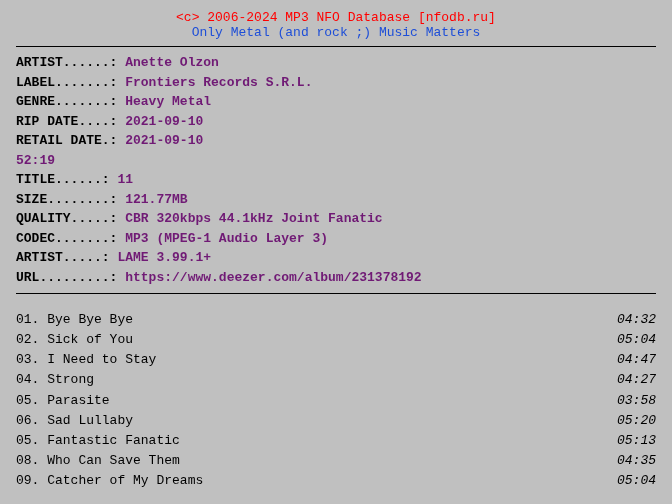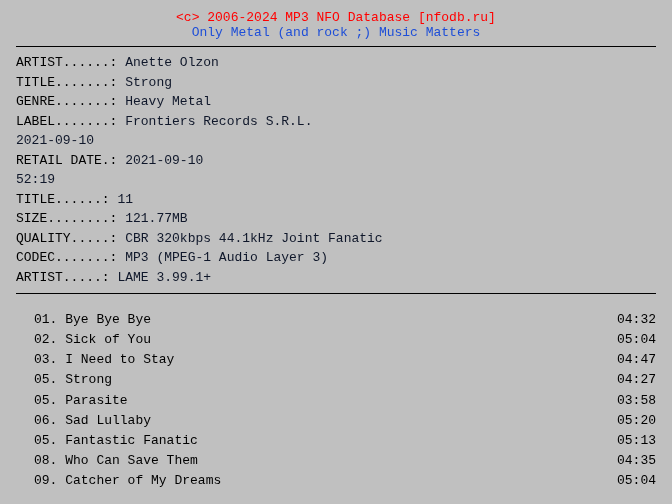--- a/index.html
+++ b/index.html
@@ -32,82 +32,80 @@
 
     hr {
       border: none;
       border-top: 1px solid #000000;
       margin: 6px 0;
     }
 
     .metadata {
       margin: 1px 0;
       line-height: 1.5;
+      font-weight: bold;
     }
 
     .metadata-row {
       display: flex;
     }
 
     .meta-label {
       white-space: pre;
       color: #000000;
     }
 
     .meta-value {
-      color: #0f172a;
+      color: #701a75;
     }
 
     .tracklist {
       margin: 8px 0;
     }
 
     .track-row {
       display: flex;
       justify-content: space-between;
       line-height: 1.55;
-      margin-left: 18px;
     }
 
     .track-title {
       color: #000000;
     }
 
     .track-duration {
       color: #000000;
+      font-style: italic;
     }
   </style>
 </head>
 <body>
 
 <div class="header">
   <div class="header-line1">&lt;c&gt; 2006-2024 MP3 NFO Database [nfodb.ru]</div>
   <div class="header-line2">Only Metal (and rock ;) Music Matters</div>
 </div>
 
 <hr>
 
 <div class="metadata" id="metadata-container">
 <div class="metadata-row">
       <span class="meta-label">ARTIST......: </span>
       <span class="meta-value">Anette Olzon</span>
     </div>
     <div class="metadata-row">
-      <span class="meta-label">TITLE.......: </span>
-      <span class="meta-value">Strong</span>
+      <span class="meta-label">LABEL.......: </span>
+      <span class="meta-value">Frontiers Records S.R.L.</span>
     </div>
     <div class="metadata-row">
       <span class="meta-label">GENRE.......: </span>
       <span class="meta-value">Heavy Metal</span>
     </div>
     <div class="metadata-row">
-      <span class="meta-label">LABEL.......: </span>
-      <span class="meta-value">Frontiers Records S.R.L.</span>
-    </div>
-    <div class="metadata-row">
+      <span class="meta-label">RIP DATE....: </span>
       <span class="meta-value">2021-09-10</span>
     </div>
     <div class="metadata-row">
       <span class="meta-label">RETAIL DATE.: </span>
       <span class="meta-value">2021-09-10</span>
     </div>
     <div class="metadata-row">
       <span class="meta-value">52:19</span>
     </div>
     <div class="metadata-row">
@@ -123,40 +121,44 @@
       <span class="meta-value">CBR 320kbps 44.1kHz Joint Fanatic</span>
     </div>
     <div class="metadata-row">
       <span class="meta-label">CODEC.......: </span>
       <span class="meta-value">MP3 (MPEG-1 Audio Layer 3)</span>
     </div>
     <div class="metadata-row">
       <span class="meta-label">ARTIST.....: </span>
       <span class="meta-value">LAME 3.99.1+</span>
     </div>
+    <div class="metadata-row">
+      <span class="meta-label">URL.........: </span>
+      <span class="meta-value">https://www.deezer.com/album/231378192</span>
+    </div>
   </div>
 
 <hr>
 
 <div class="tracklist" id="tracklist-container">
 <div style="height: 8px;"></div>
     <div class="track-row">
       <span class="track-title">01. Bye Bye Bye</span>
       <span class="track-duration">04:32</span>
     </div>
     <div class="track-row">
       <span class="track-title">02. Sick of You</span>
       <span class="track-duration">05:04</span>
     </div>
     <div class="track-row">
       <span class="track-title">03. I Need to Stay</span>
       <span class="track-duration">04:47</span>
     </div>
     <div class="track-row">
-      <span class="track-title">05. Strong</span>
+      <span class="track-title">04. Strong</span>
       <span class="track-duration">04:27</span>
     </div>
     <div class="track-row">
       <span class="track-title">05. Parasite</span>
       <span class="track-duration">03:58</span>
     </div>
     <div class="track-row">
       <span class="track-title">06. Sad Lullaby</span>
       <span class="track-duration">05:20</span>
     </div>

